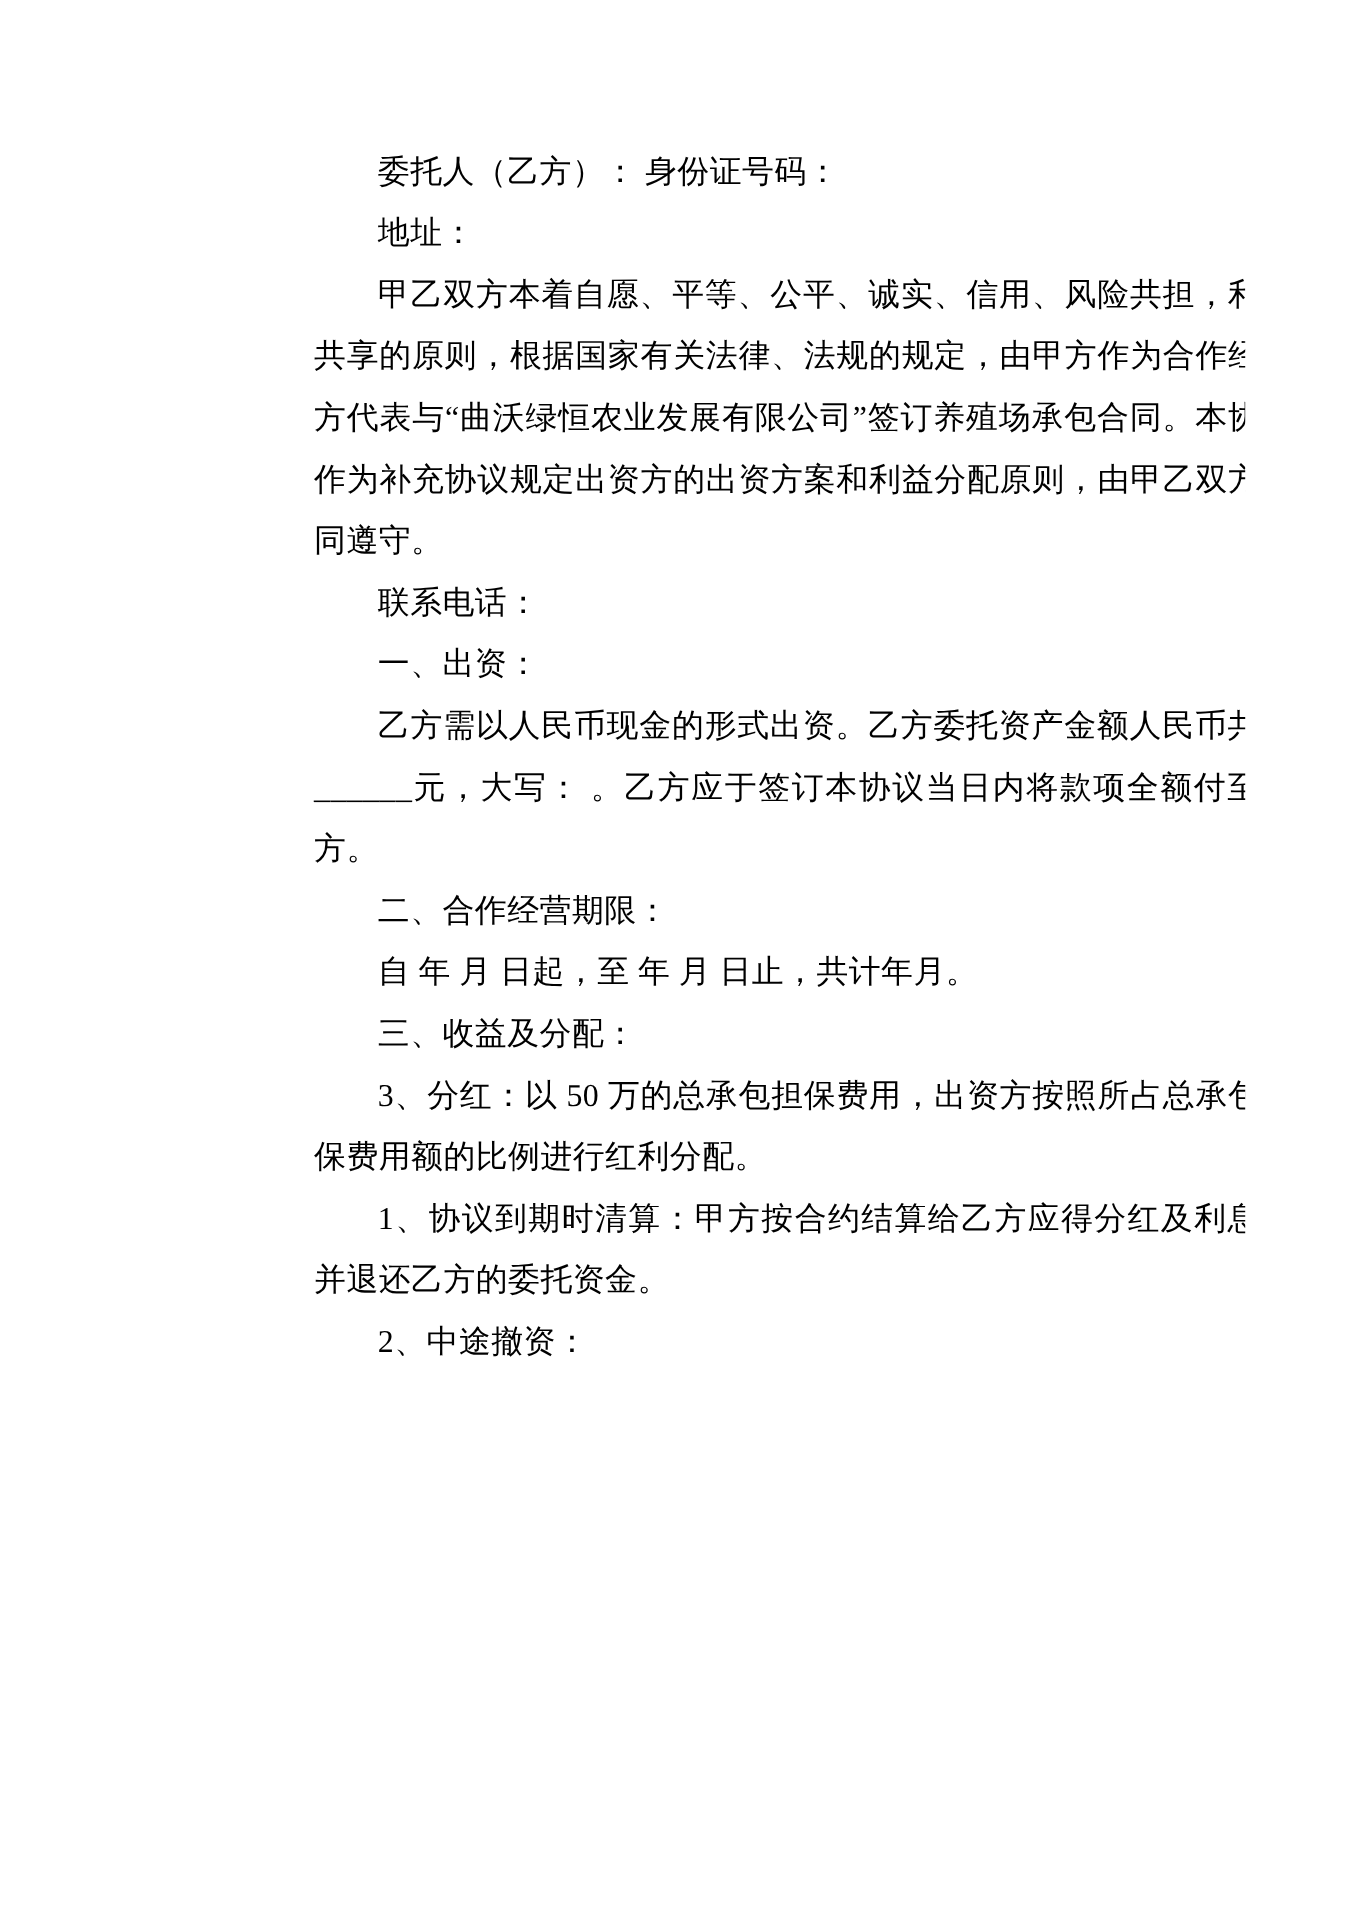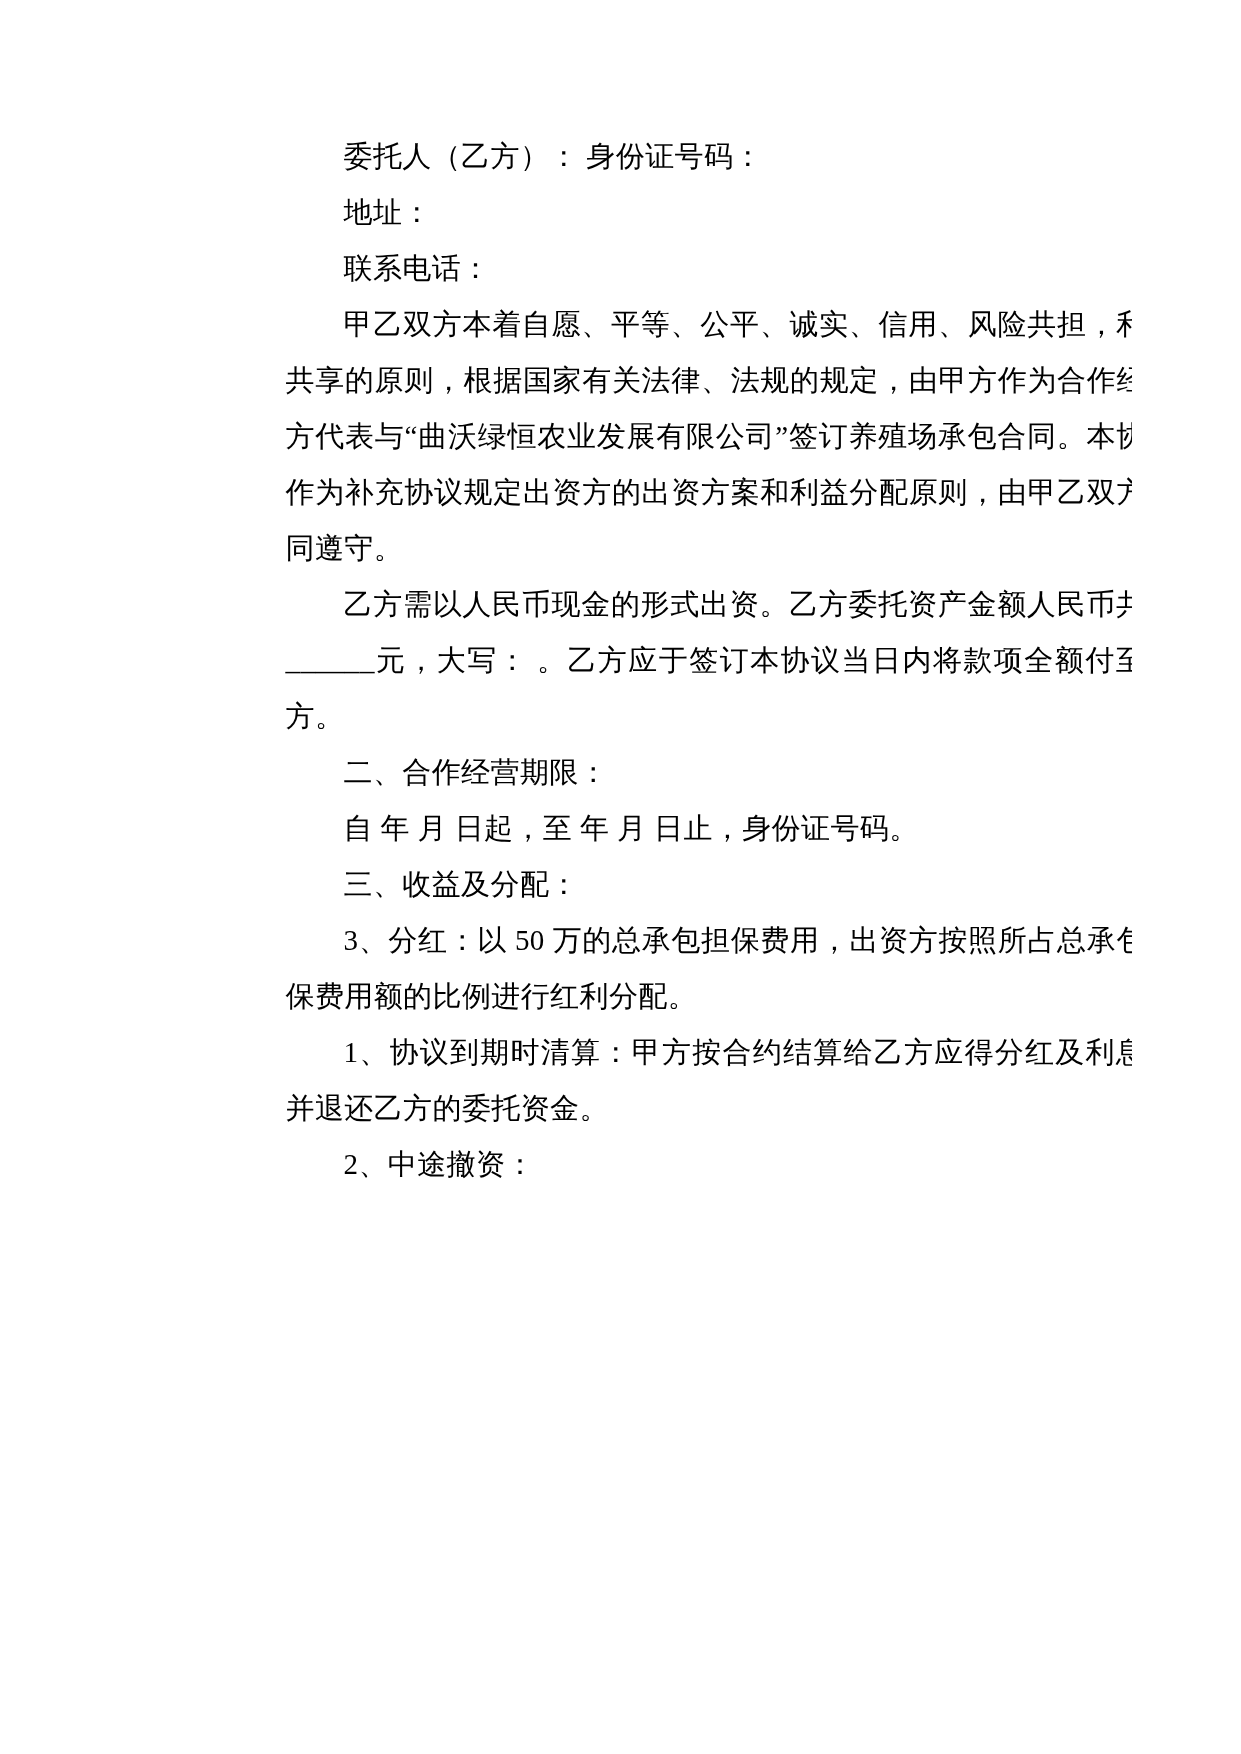--- a/index.html
+++ b/index.html
@@ -37,23 +37,24 @@
     text-indent: 58px;
   }
 </style>
 </head>
 <body>
 
 <div class="page">
   <div class="doc-body">
     <p class="para indent">委托人（乙方）： 身份证号码：</p>
     <p class="para indent">地址：</p>
+    <p class="para indent">甲乙双方本着自愿、平等、公平、诚实、信用、风险共担，利益共享的原则，根据国家有关法律、法规的规定，由甲方作为合作经营方代表与“曲沃绿恒农业发展有限公司”签订养殖场承包合同。本协议作为补充协议规定出资方的出资方案和利益分配原则，由甲乙双方共同遵守。</p>
     <p class="para indent">联系电话：</p>
-    <p class="para indent">甲乙双方本着自愿、平等、公平、诚实、信用、风险共担，利益共享的原则，根据国家有关法律、法规的规定，由甲方作为合作经营方代表与“曲沃绿恒农业发展有限公司”签订养殖场承包合同。本协议作为补充协议规定出资方的出资方案和利益分配原则，由甲乙双方共同遵守。</p>
+    <p class="para indent">一、出资：</p>
     <p class="para indent">乙方需以人民币现金的形式出资。乙方委托资产金额人民币共________元，大写： 。乙方应于签订本协议当日内将款项全额付至甲方。</p>
     <p class="para indent">二、合作经营期限：</p>
-    <p class="para indent">自 年 月 日起，至 年 月 日止，身份证号码。</p>
+    <p class="para indent">自 年 月 日起，至 年 月 日止，共计年月。</p>
     <p class="para indent">三、收益及分配：</p>
     <p class="para indent">3、分红：以 50 万的总承包担保费用，出资方按照所占总承包担保费用额的比例进行红利分配。</p>
     <p class="para indent">1、协议到期时清算：甲方按合约结算给乙方应得分红及利息，并退还乙方的委托资金。</p>
     <p class="para indent">2、中途撤资：</p>
   </div>
 </div>
 
 </body></html>

